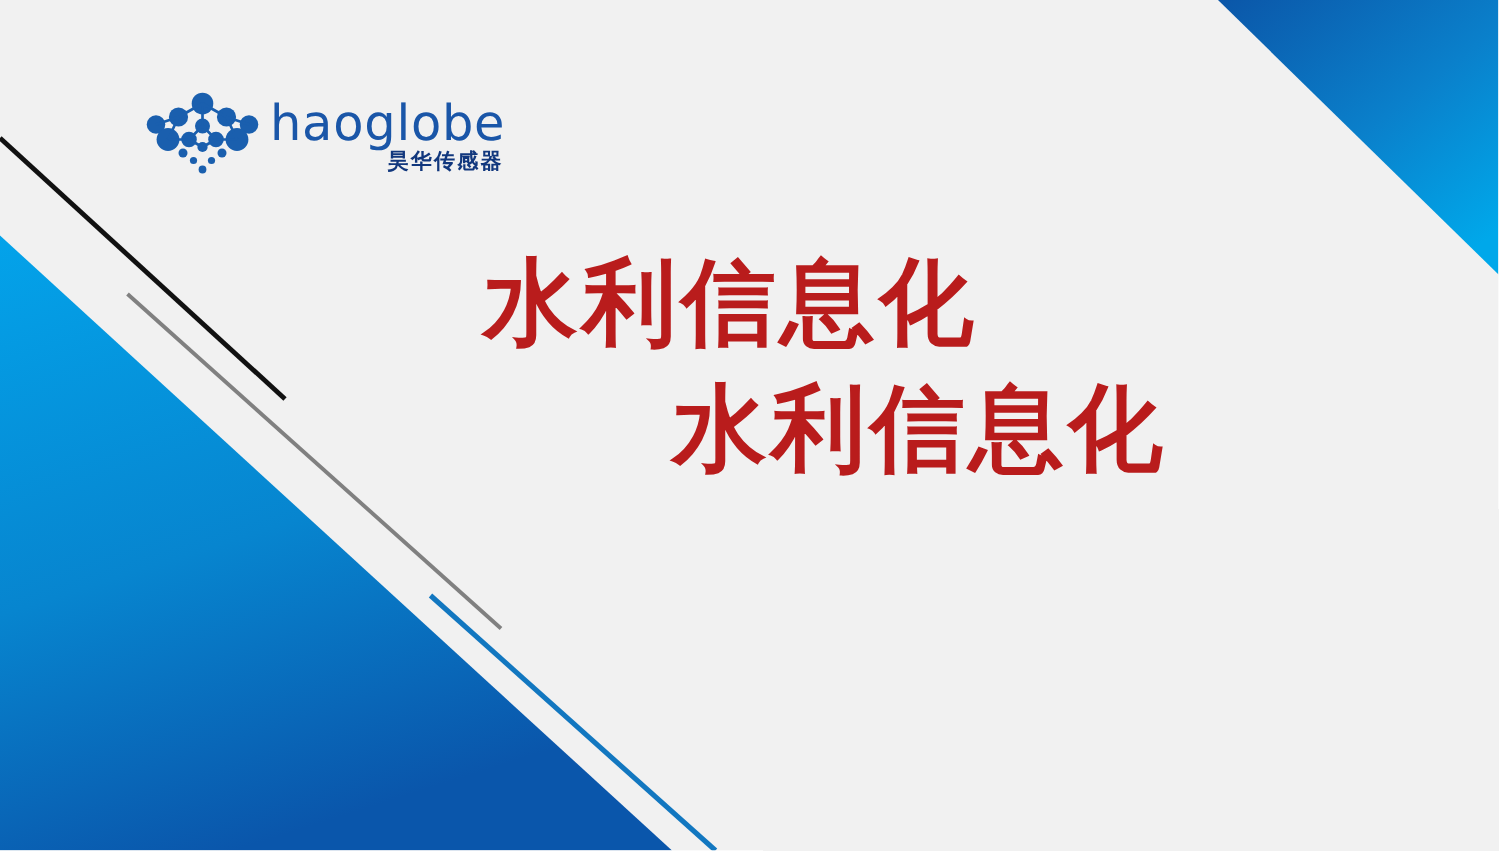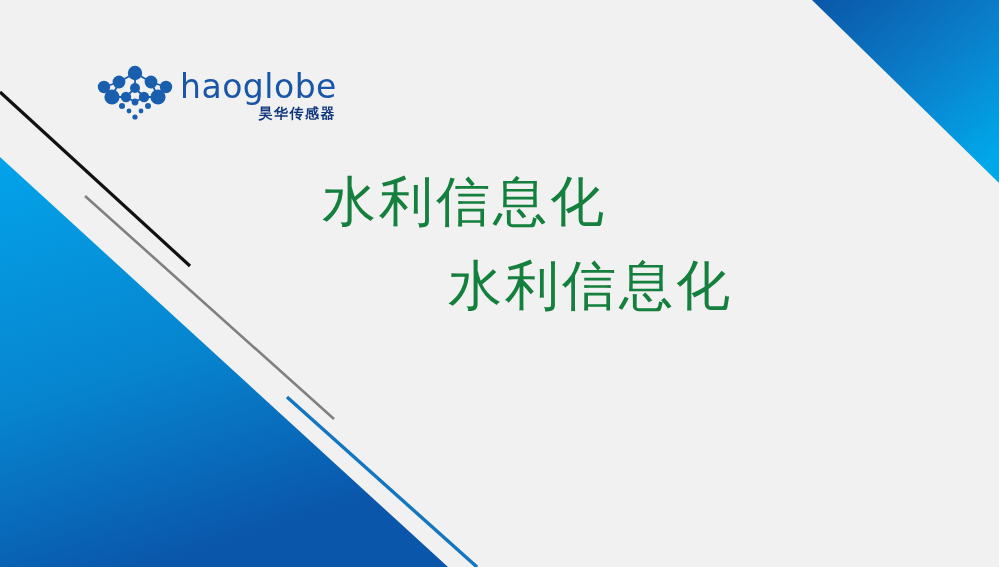--- a/index.html
+++ b/index.html
@@ -27,21 +27,21 @@
   }
 
   
   #logo-block {
     position: absolute;
     left: 96px;
     top: 56px;
     width: 230px;
     height: 66px;
     display: flex;
-    align-items: flex-end;
+    align-items: center;
   }
   #logo-mark {
     width: 78px;
     height: 58px;
     flex: none;
   }
   #logo-text-col {
     margin-left: 6px;
     display: flex;
     flex-direction: column;
@@ -69,25 +69,25 @@
 
   
   #headline {
     position: absolute;
     left: 0;
     top: 160px;
     width: 999px;
   }
   .headline-line {
     font-family: "DejaVu Sans", "Liberation Sans", sans-serif;
-    font-weight: 400;
-    font-size: 54px;
+    font-weight: 700;
+    font-size: 63px;
     line-height: 84px;
     letter-spacing: 3px;
-    color: #15803d;
+    color: #b91c1c;
     white-space: nowrap;
   }
   #headline-line-1 { padding-left: 322px; }
   #headline-line-2 { padding-left: 448px; }
 
   
   #website {
     position: absolute;
     left: 455px;
     top: 420px;

